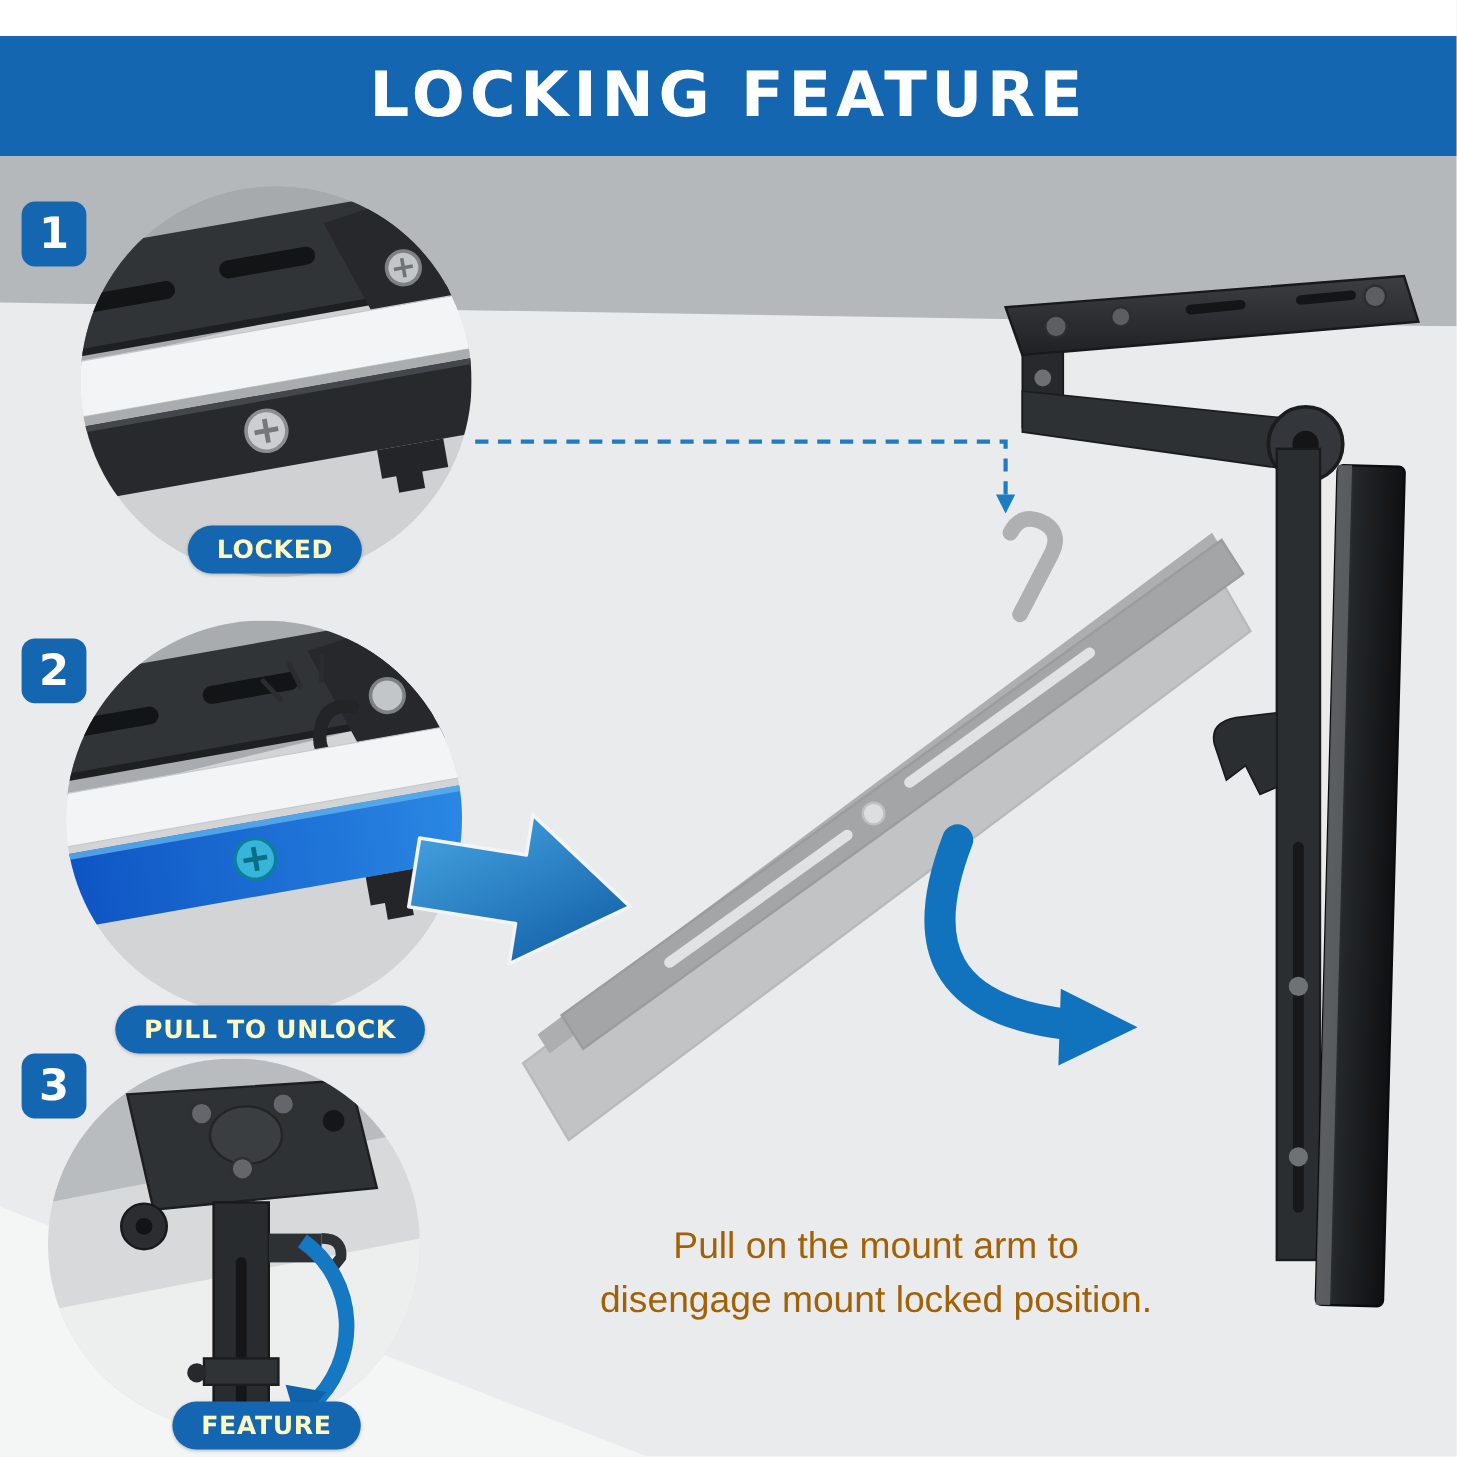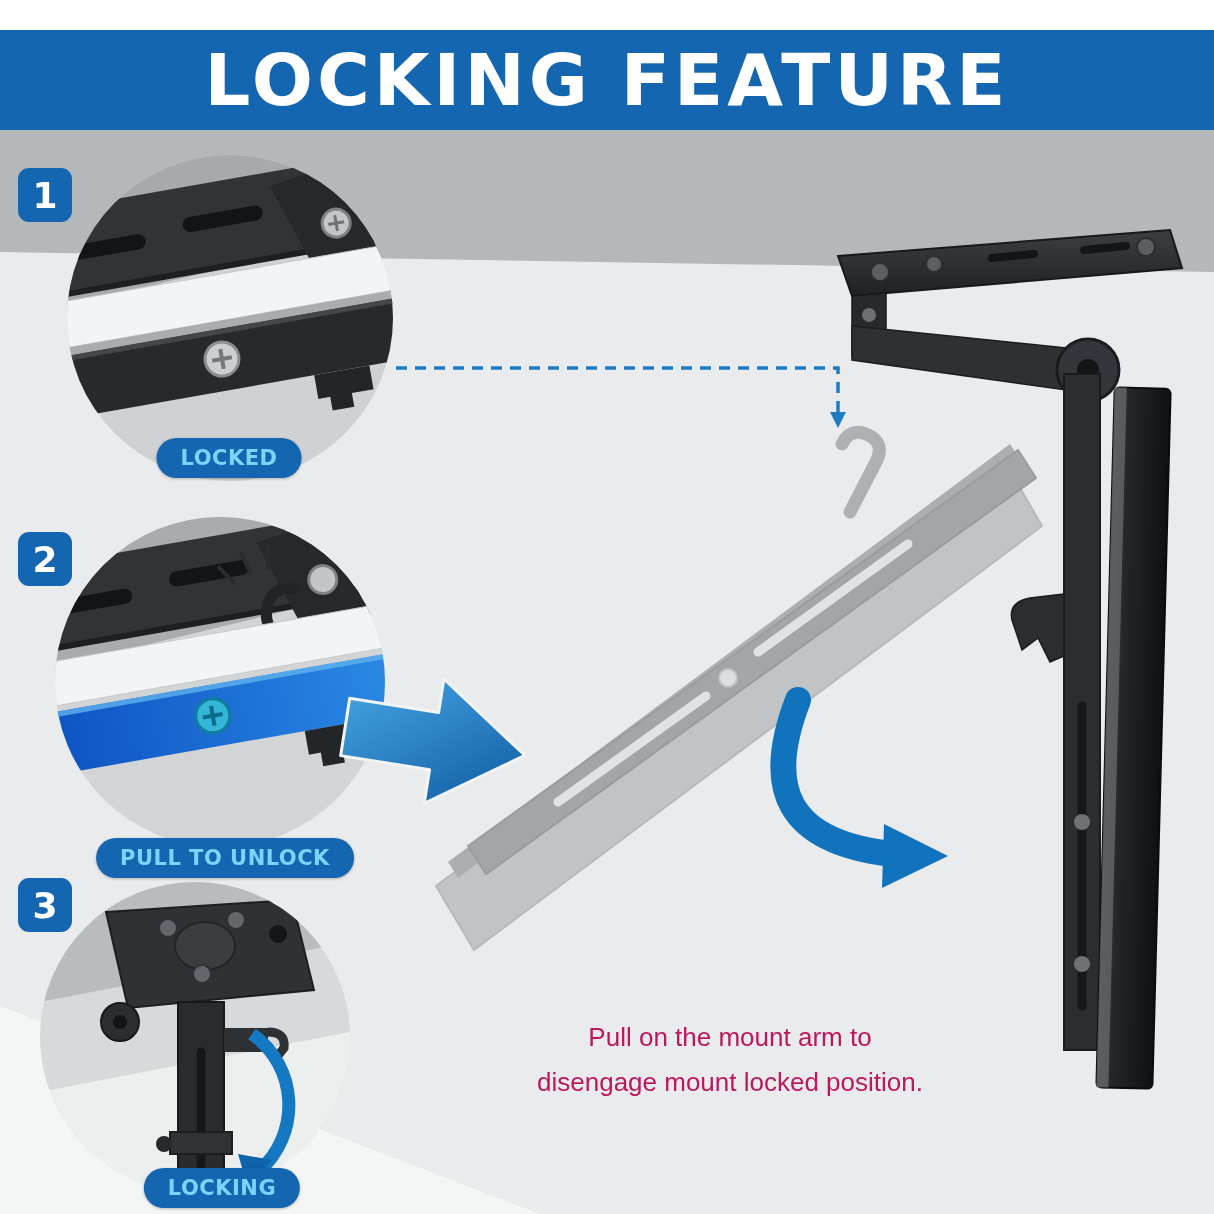--- a/index.html
+++ b/index.html
@@ -10,48 +10,48 @@
   
   .top-white{position:absolute;top:0;left:0;width:100%;height:30px;background:#ffffff;z-index:3;}
   .band{position:absolute;top:130px;left:0;width:100%;height:142px;background:#b5b8ba;
         clip-path:polygon(0 0,100% 0,100% 100%,0 86%);z-index:0;}
   .wedge{position:absolute;left:0;top:960px;width:540px;height:254px;background:#f4f5f5;
         clip-path:polygon(0 18%,100% 100%,0 100%);z-index:0;}
   
   .banner{position:absolute;top:30px;left:0;width:100%;height:100px;background:#1566b0;
           display:flex;align-items:center;justify-content:center;z-index:3;}
   .banner h1{margin:0;color:#ffffff;font-family:"DejaVu Sans",sans-serif;font-weight:bold;
-             font-size:72px;letter-spacing:4px;}
+             font-size:52px;letter-spacing:4px;}
   
   .main-art{position:absolute;left:0;top:0;width:1214px;height:1214px;z-index:1;}
   
   .circle{position:absolute;border-radius:50%;overflow:hidden;z-index:2;}
   .c1{left:67px;top:155px;width:326px;height:326px;}
   .c2{left:55px;top:517px;width:330px;height:330px;}
   .c3{left:40px;top:882px;width:310px;height:310px;}
   .circle svg{display:block;width:100%;height:100%;}
   
   .badge{position:absolute;width:54px;height:54px;background:#1566b0;color:#fff;
          display:flex;align-items:center;justify-content:center;border-radius:11px;
          font-family:"DejaVu Sans",sans-serif;font-weight:bold;font-size:36px;z-index:4;}
   .b1{left:18px;top:168px;}
   .b2{left:18px;top:532px;}
   .b3{left:18px;top:878px;}
   
-  .pill{position:absolute;background:#1566b0;color:#7dd3fc;font-family:"DejaVu Sans",sans-serif;
+  .pill{position:absolute;background:#1566b0;color:#fef9c3;font-family:"DejaVu Sans",sans-serif;
         font-weight:bold;font-size:21px;letter-spacing:.5px;padding:8px 24px;border-radius:23px;
         white-space:nowrap;transform:translateX(-50%);z-index:4;box-shadow:0 1px 3px rgba(0,0,0,.25);}
   .p1{left:229px;top:438px;}
   .p2{left:225px;top:838px;}
   .p3{left:222px;top:1168px;}
   
   .arrow-unlock{position:absolute;left:330px;top:645px;width:240px;height:195px;z-index:5;}
   
   .caption{position:absolute;left:460px;top:1015px;width:540px;text-align:center;
-           font-size:26px;line-height:45px;color:#be185d;font-weight:500;z-index:2;}
+           font-size:31px;line-height:45px;color:#a16207;font-weight:500;z-index:2;}
 </style>
 </head>
 <body>
 
 <div class="page">
 
   <div class="band"></div>
   <div class="wedge"></div>
   <div class="top-white"></div>
 
@@ -209,21 +209,21 @@
       </g>
     </svg>
   </div>
 
   <div class="badge b1">1</div>
   <div class="badge b2">2</div>
   <div class="badge b3">3</div>
 
   <div class="pill p1">LOCKED</div>
   <div class="pill p2">PULL TO UNLOCK</div>
-  <div class="pill p3">LOCKING</div>
+  <div class="pill p3">FEATURE</div>
 
   <svg class="arrow-unlock" viewBox="0 0 240 195">
     <defs>
       <linearGradient id="gArr" x1="0" y1="0" x2="1" y2="1">
         <stop offset="0" stop-color="#4aa9e6"></stop>
           <stop offset="1" stop-color="#0b579f"></stop>
       </linearGradient>
     </defs>
     <g transform="rotate(9 110 97)">
       <polygon points="14,68 104,68 104,34 196,97 104,160 104,126 14,126" fill="url(#gArr)" stroke="#f2f4f5" stroke-width="3" stroke-linejoin="round"></polygon>

